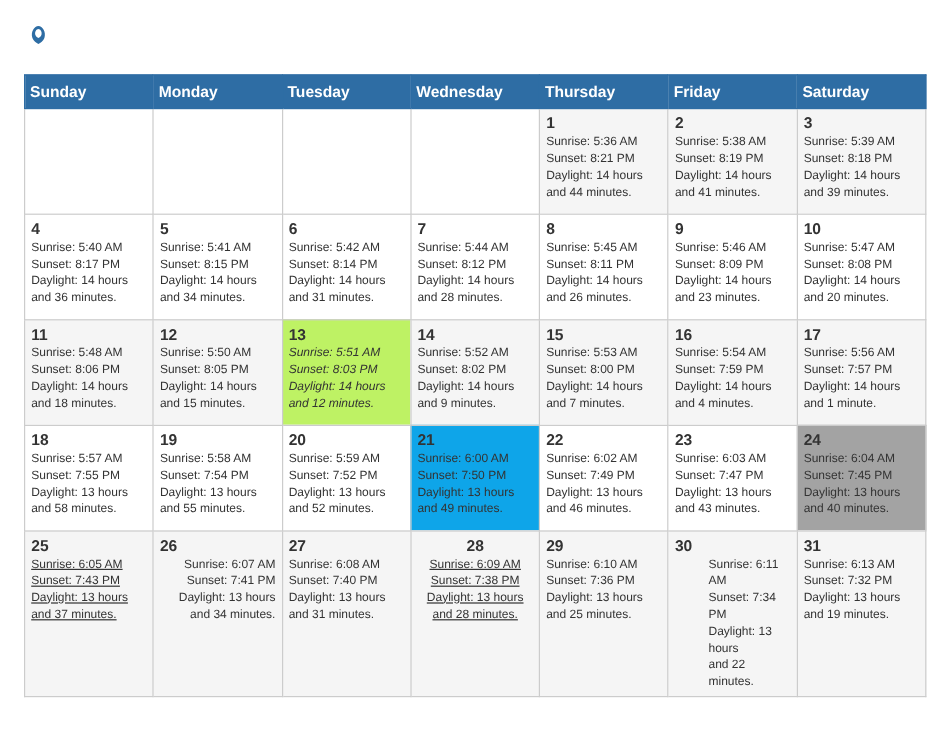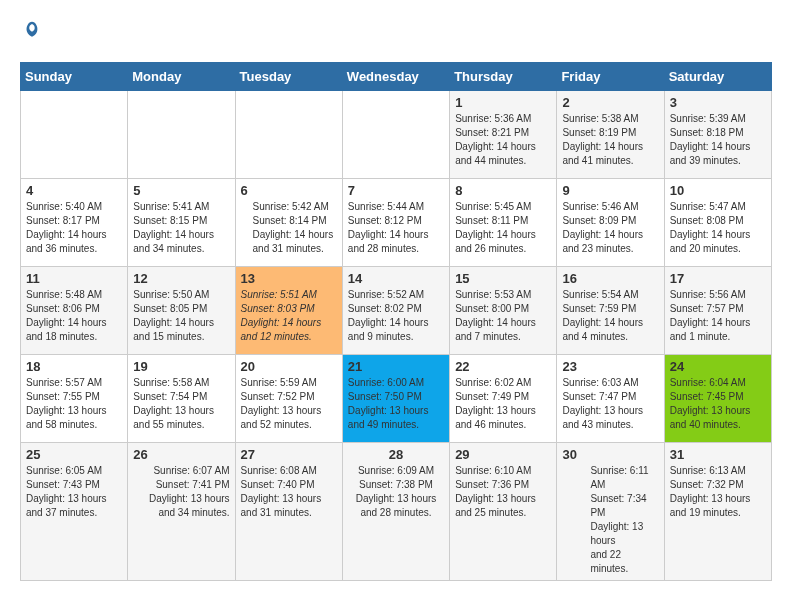--- a/index.html
+++ b/index.html
@@ -162,21 +162,21 @@
         </td>
         <td style="background: rgb(255, 255, 255);">
           <div class="day-number">5</div>
           <div class="day-info" style="white-space: pre-line;">Sunrise: 5:41 AM
 Sunset: 8:15 PM
 Daylight: 14 hours
 and 34 minutes.</div>
         </td>
         <td style="background: rgb(255, 255, 255);">
           <div class="day-number">6</div>
-          <div class="day-info" style="white-space: pre-line; margin-left: 12px;">Sunrise: 5:42 AM
+          <div class="day-info" style="white-space: pre-line;">Sunrise: 5:42 AM
 Sunset: 8:14 PM
 Daylight: 14 hours
 and 31 minutes.</div>
         </td>
         <td style="background: rgb(255, 255, 255);">
           <div class="day-number">7</div>
           <div class="day-info" style="white-space: pre-line;">Sunrise: 5:44 AM
 Sunset: 8:12 PM
 Daylight: 14 hours
 and 28 minutes.</div>
@@ -211,21 +211,21 @@
 Daylight: 14 hours
 and 18 minutes.</div>
         </td>
         <td style="background: rgb(245, 245, 245);">
           <div class="day-number">12</div>
           <div class="day-info" style="white-space: pre-line;">Sunrise: 5:50 AM
 Sunset: 8:05 PM
 Daylight: 14 hours
 and 15 minutes.</div>
         </td>
-        <td style="background: #fdba74;">
+        <td style="background: #bef264;">
           <div class="day-number">13</div>
           <div class="day-info" style="white-space: pre-line; font-style: italic;">Sunrise: 5:51 AM
 Sunset: 8:03 PM
 Daylight: 14 hours
 and 12 minutes.</div>
         </td>
         <td style="background: rgb(245, 245, 245);">
           <div class="day-number">14</div>
           <div class="day-info" style="white-space: pre-line;">Sunrise: 5:52 AM
 Sunset: 8:02 PM
@@ -290,53 +290,53 @@
 Daylight: 13 hours
 and 46 minutes.</div>
         </td>
         <td style="background: rgb(255, 255, 255);">
           <div class="day-number">23</div>
           <div class="day-info" style="white-space: pre-line;">Sunrise: 6:03 AM
 Sunset: 7:47 PM
 Daylight: 13 hours
 and 43 minutes.</div>
         </td>
-        <td style="background: #84cc16;">
+        <td style="background: #a3a3a3;">
           <div class="day-number">24</div>
           <div class="day-info" style="white-space: pre-line;">Sunrise: 6:04 AM
 Sunset: 7:45 PM
 Daylight: 13 hours
 and 40 minutes.</div>
         </td>
       </tr>
       <tr>
         <td style="background: rgb(245, 245, 245);">
           <div class="day-number">25</div>
-          <div class="day-info" style="white-space: pre-line;">Sunrise: 6:05 AM
+          <div class="day-info" style="white-space: pre-line; text-decoration: underline;">Sunrise: 6:05 AM
 Sunset: 7:43 PM
 Daylight: 13 hours
 and 37 minutes.</div>
         </td>
         <td style="background: rgb(245, 245, 245);">
           <div class="day-number">26</div>
           <div class="day-info" style="white-space: pre-line; text-align: right;">Sunrise: 6:07 AM
 Sunset: 7:41 PM
 Daylight: 13 hours
 and 34 minutes.</div>
         </td>
         <td style="background: rgb(245, 245, 245);">
           <div class="day-number">27</div>
           <div class="day-info" style="white-space: pre-line;">Sunrise: 6:08 AM
 Sunset: 7:40 PM
 Daylight: 13 hours
 and 31 minutes.</div>
         </td>
         <td style="background: rgb(245, 245, 245); text-align: center;">
           <div class="day-number">28</div>
-          <div class="day-info" style="white-space: pre-line;">Sunrise: 6:09 AM
+          <div class="day-info" style="white-space: pre-line; text-decoration: underline;">Sunrise: 6:09 AM
 Sunset: 7:38 PM
 Daylight: 13 hours
 and 28 minutes.</div>
         </td>
         <td style="background: rgb(245, 245, 245);">
           <div class="day-number">29</div>
           <div class="day-info" style="white-space: pre-line;">Sunrise: 6:10 AM
 Sunset: 7:36 PM
 Daylight: 13 hours
 and 25 minutes.</div>

